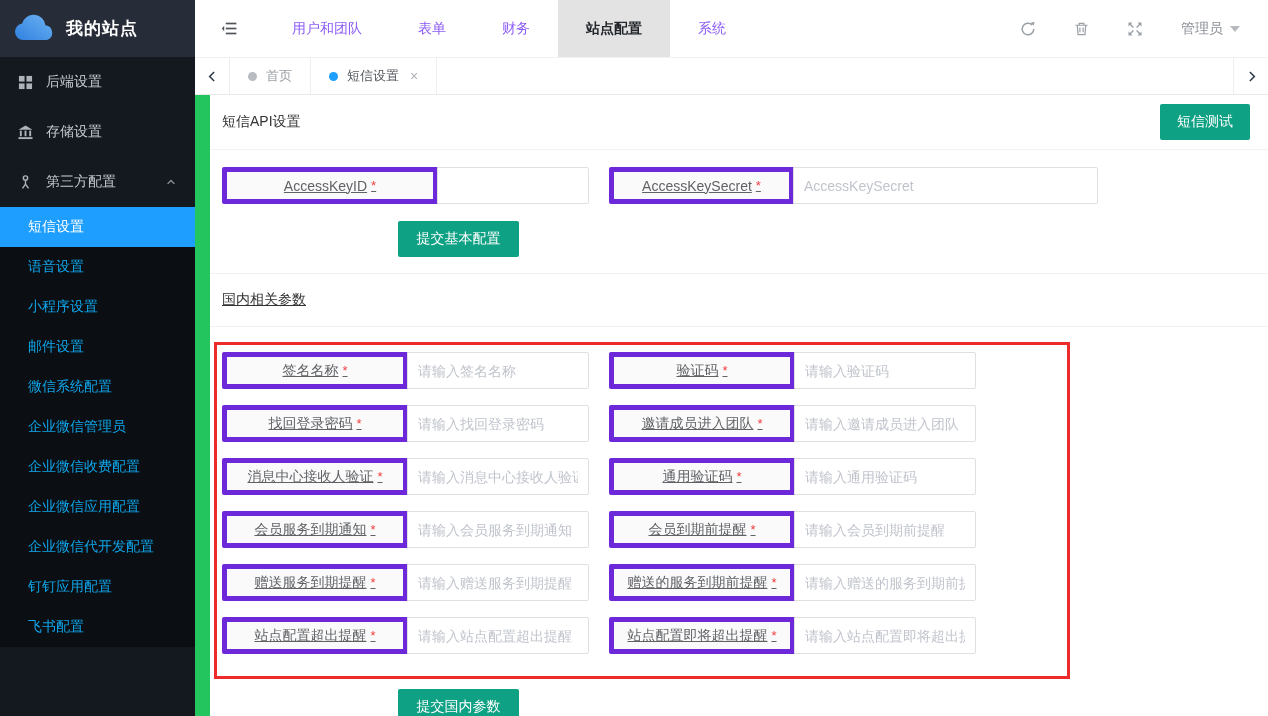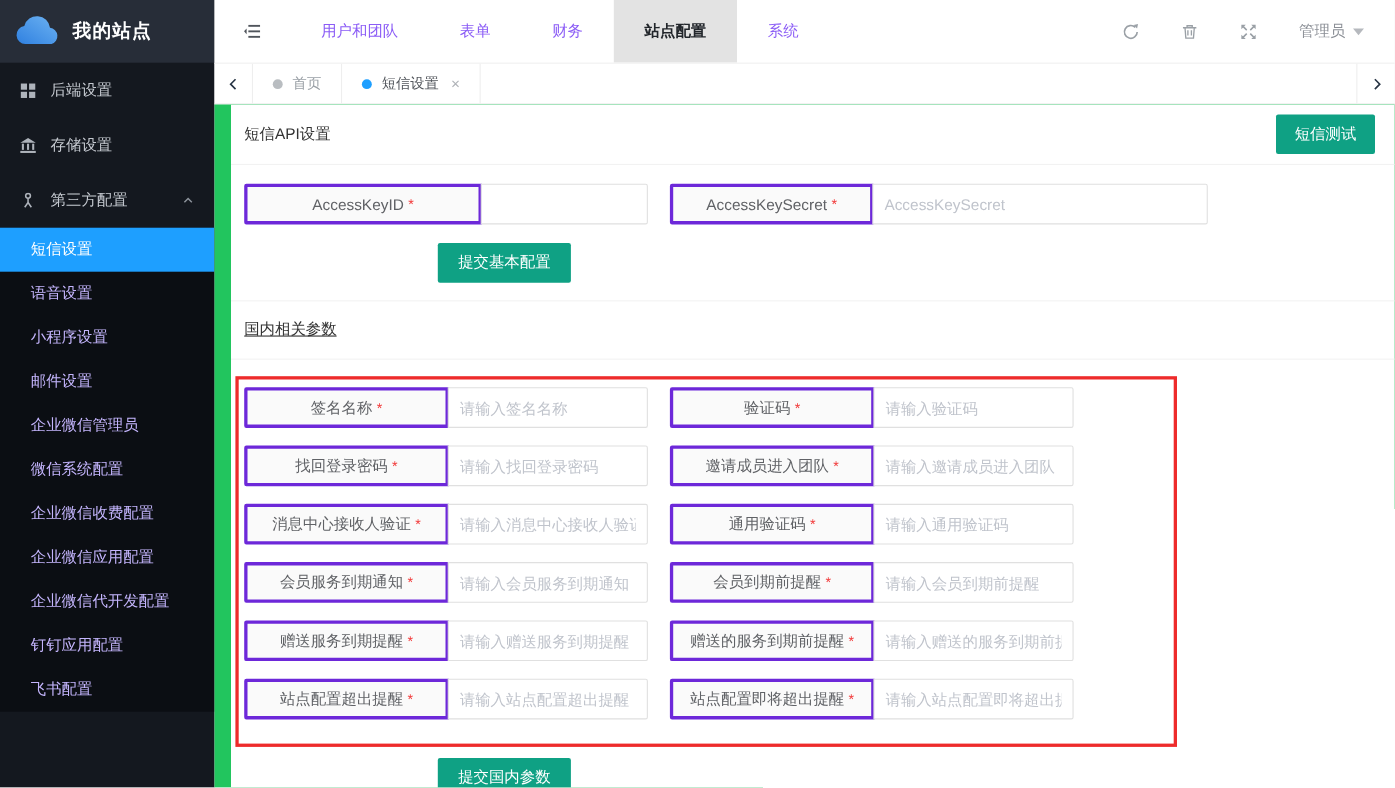--- a/index.html
+++ b/index.html
@@ -8,21 +8,21 @@
   .app { display:flex; width:1268px; height:716px; }
 
   
   .sidebar { width:195px; flex-shrink:0; background:#14181f; display:flex; flex-direction:column; overflow:hidden; }
   .sidebar-header { height:57px; background:#272d38; display:flex; align-items:center; gap:10px; padding:0 12px; flex-shrink:0; }
   .logo-text { color:#ffffff; font-size:17px; font-weight:bold; letter-spacing:1px; }
   .side-item { height:50px; display:flex; align-items:center; gap:12px; padding:0 18px; font-size:14px; color:#c5c9d0; cursor:pointer; }
   .side-item .sicon { width:16px; height:16px; color:#aeb3bb; display:flex; align-items:center; }
   .side-item .chev { margin-left:auto; color:#8d939c; display:flex; }
   .submenu { background:#0b0e13; }
-  .sub-item { height:40px; display:flex; align-items:center; padding-left:28px; font-size:14px; color:#c4b5fd; cursor:pointer; }
+  .sub-item { height:40px; display:flex; align-items:center; padding-left:28px; font-size:14px; color:#0ea5e9; cursor:pointer; }
   .sub-item.active { background:#1e9fff; color:#ffffff; }
 
   
   .right-col { flex:1; display:flex; flex-direction:column; min-width:0; }
 
   
   .navbar { height:57px; background:#ffffff; display:flex; align-items:stretch; flex-shrink:0; }
   .nav-fold { display:flex; align-items:center; padding:0 26px; color:#50555c; cursor:pointer; }
   .nav-menu { display:flex; }
   .nav-item { display:flex; align-items:center; padding:0 28px; font-size:14px; color:#8b5cf6; cursor:pointer; }
@@ -44,21 +44,21 @@
   .tab-close { color:#b0b3b8; font-size:14px; margin-left:2px; }
 
   
   .content-wrap { flex:1; background:#22c55e; padding-left:15px; overflow:hidden; }
   .content { background:#ffffff; height:100%; }
   .sec-head { height:55px; display:flex; align-items:center; justify-content:space-between; padding:0 18px 0 12px; border-bottom:1px solid #f2f2f2; }
   .sec-title { font-size:14px; color:#333333; }
   .btn-teal { background:#0fa184; color:#ffffff; border:none; height:36px; padding:0 17px; font-size:14px; border-radius:2px; cursor:pointer; font-family:inherit; }
   .api-row { display:flex; gap:20px; margin:17px 0 0 12px; }
   .fgroup { display:flex; }
-  .flabel { height:37px; background:#fafafa; border:3px solid #6d28d9; border-radius:2px 0 0 2px; display:flex; align-items:center; justify-content:center; font-size:14px; color:#606266; }
+  .flabel { height:37px; background:#fafafa; border:5px solid #6d28d9; border-radius:2px 0 0 2px; display:flex; align-items:center; justify-content:center; font-size:14px; color:#606266;text-decoration:underline; }
   .req { color:#f23c3c; margin-left:4px; font-size:13px; }
   .finput { height:37px; border:1px solid #e0e0e0; border-radius:0 2px 2px 0; margin-left:-1px; background:#ffffff; padding:0 10px; font-size:14px; color:#333333; font-family:inherit; outline:none; }
   .finput::placeholder { color:#c0c4cc; }
   .w216 { width:216px; } .w152 { width:152px; } .w185 { width:185px; } .w305 { width:305px; }
   .w186 { width:186px; } .w182 { width:182px; }
   .btn-row1 { margin:17px 0 0 188px; }
   .btn-row1 .btn-teal, .btn-row2 .btn-teal { width:121px; }
   .sec2-head { margin-top:16px; border-top:1px solid #f2f2f2; border-bottom:1px solid #f2f2f2; padding:17px 0 17px 12px; font-size:14px; color:#333333;text-decoration:underline; }
   .red-box { margin:15px 0 0 4px; width:856px; border:3px solid #ee2b2b; padding:7px 0 5px 5px; }
   .rb-row { display:flex; gap:20px; margin-bottom:16px; }
@@ -135,24 +135,24 @@
       <div class="sub-item">
           <span>语音设置</span>
         </div>
       <div class="sub-item">
           <span>小程序设置</span>
         </div>
       <div class="sub-item">
           <span>邮件设置</span>
         </div>
       <div class="sub-item">
+          <span>微信系统配置</span>
+        </div>
+      <div class="sub-item">
           <span>企业微信管理员</span>
-        </div>
-      <div class="sub-item">
-          <span>微信系统配置</span>
         </div>
       <div class="sub-item">
           <span>企业微信收费配置</span>
         </div>
       <div class="sub-item">
           <span>企业微信应用配置</span>
         </div>
       <div class="sub-item">
           <span>企业微信代开发配置</span>
         </div>

